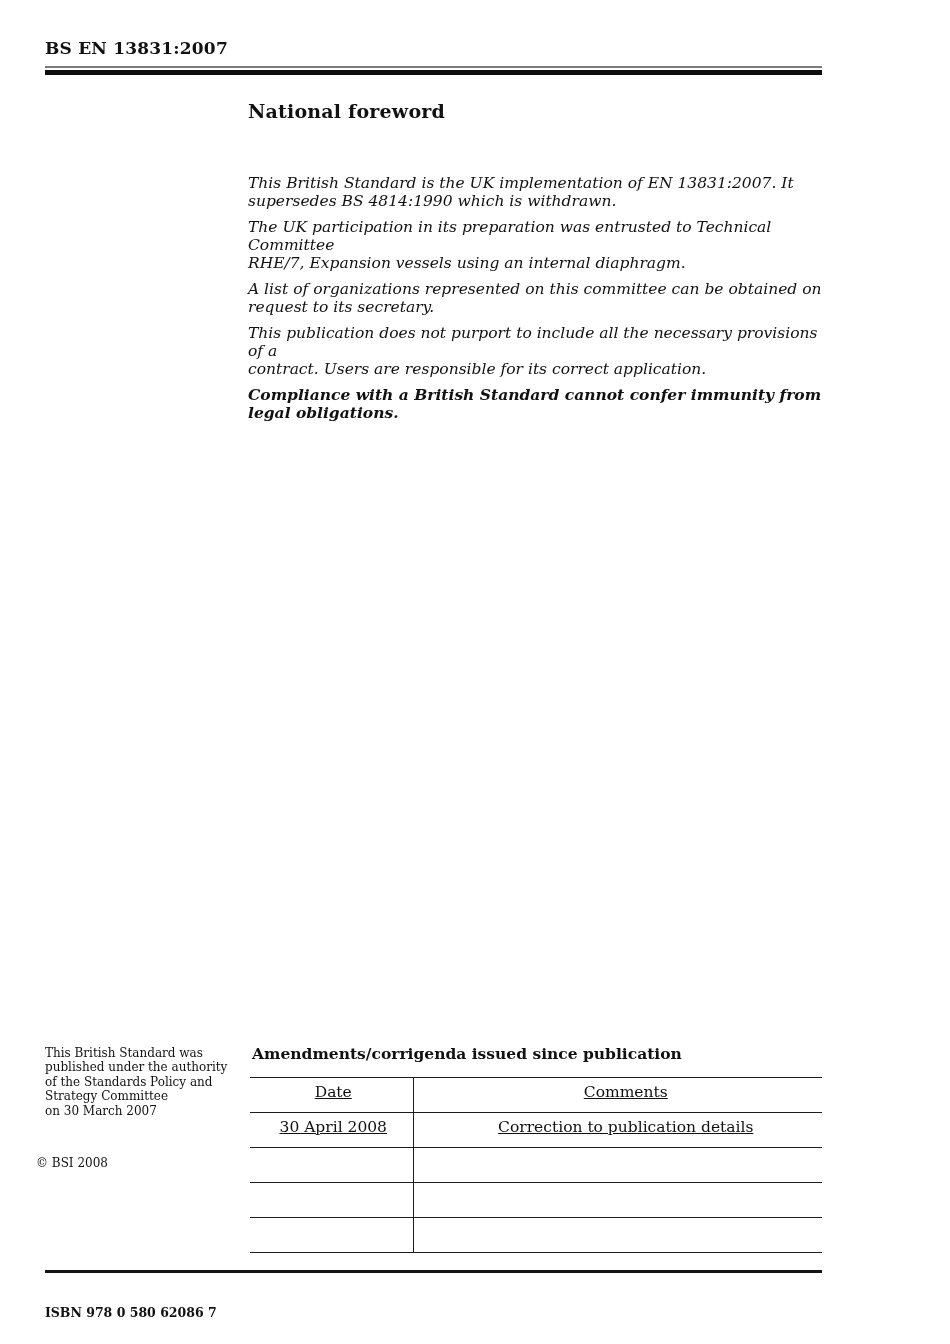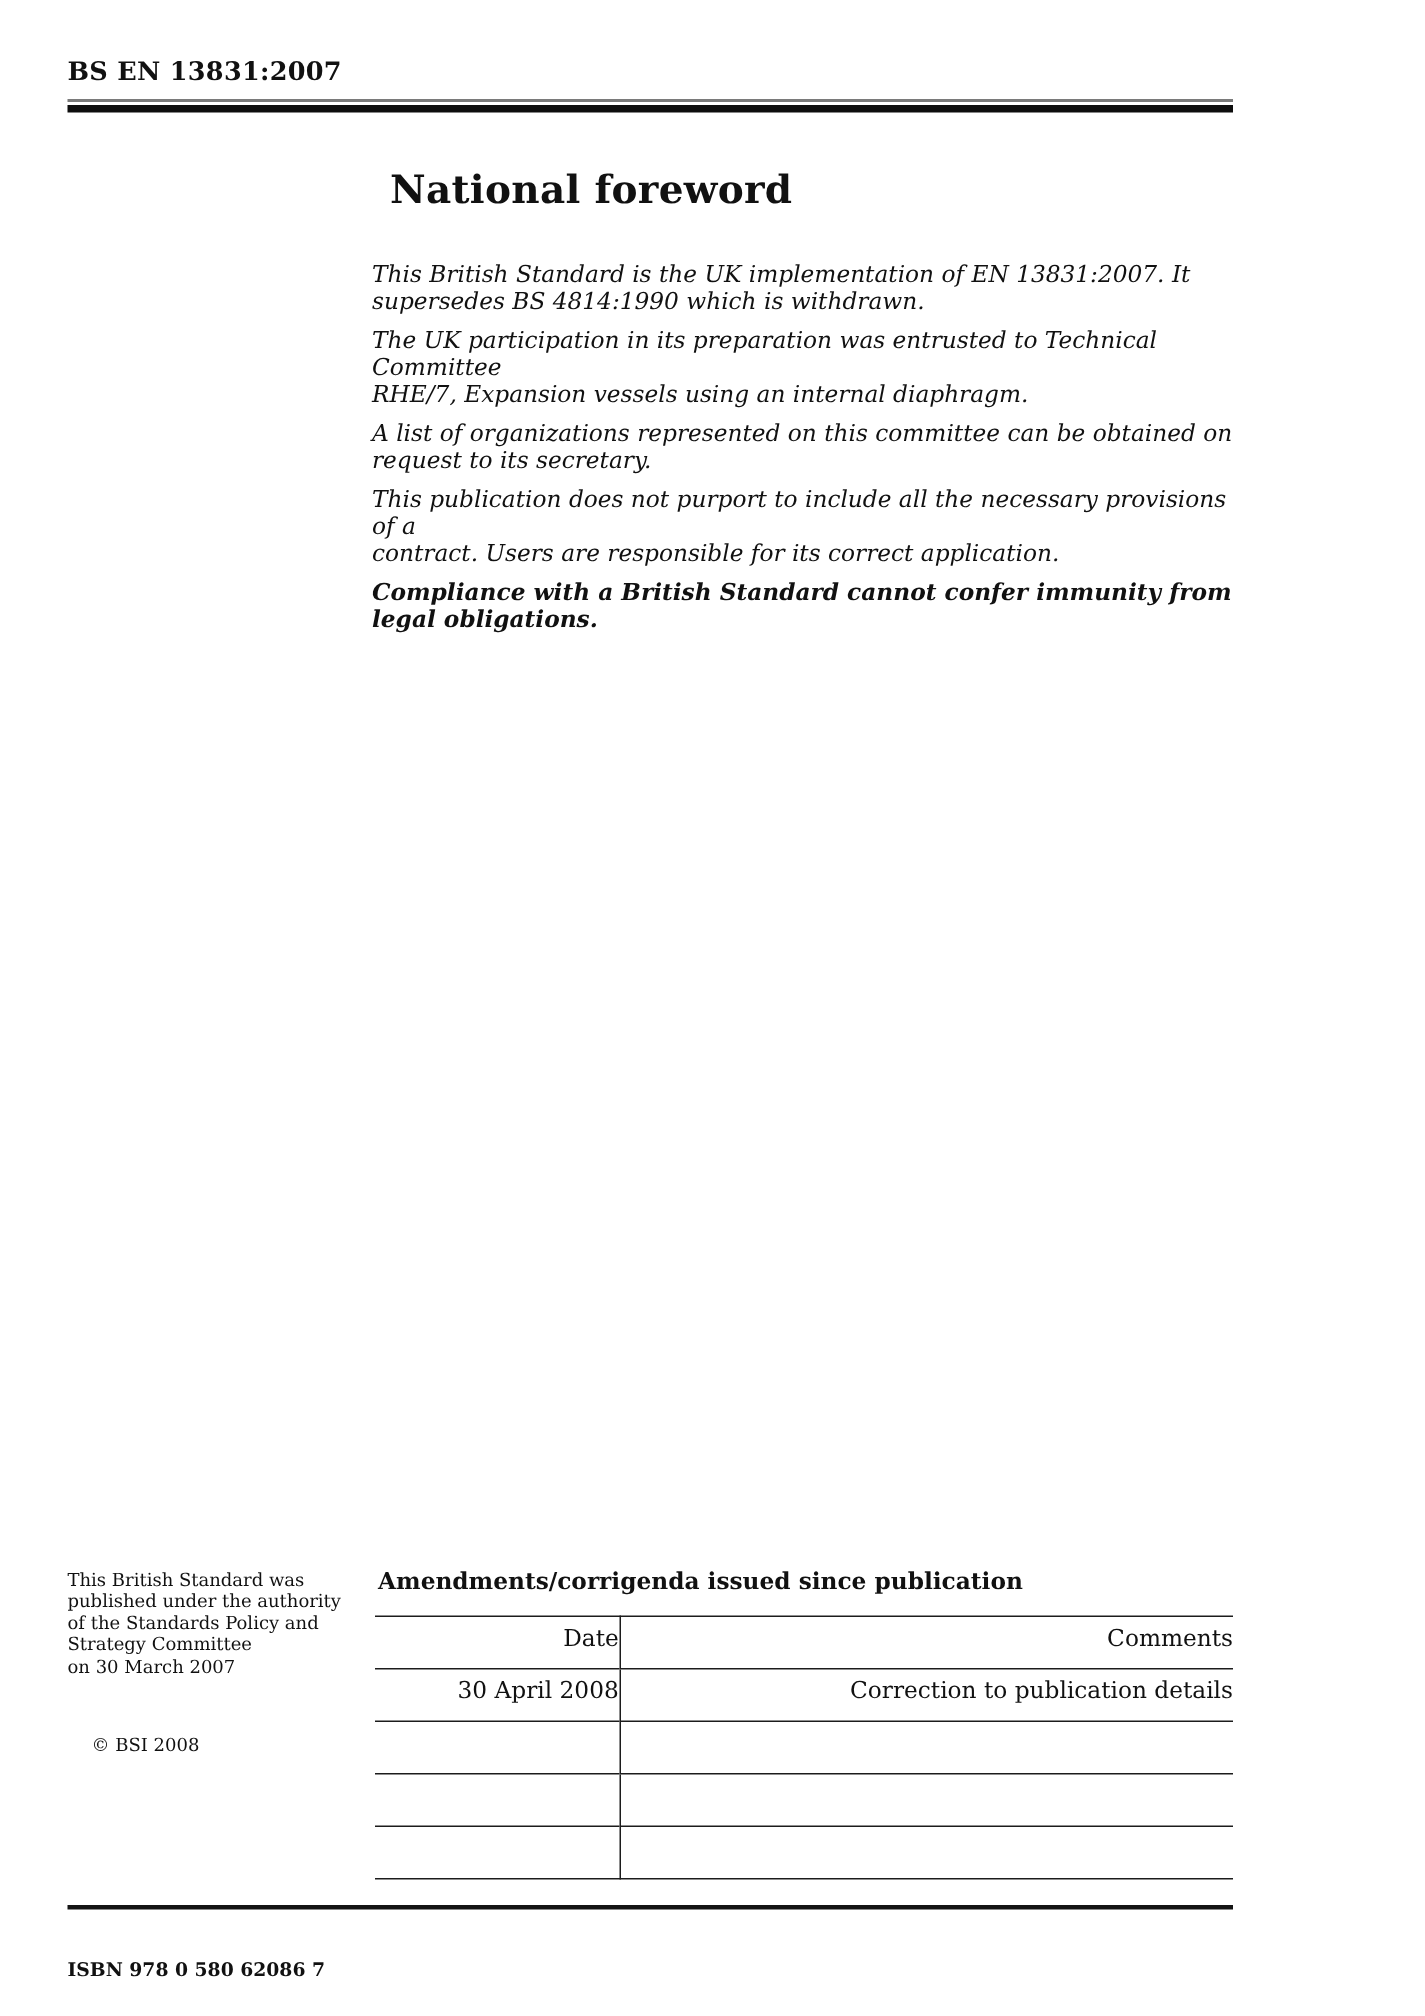--- a/index.html
+++ b/index.html
@@ -36,22 +36,22 @@
   }
   .rule-thick {
     top: 70px;
     height: 5px;
     background: #0d0d0d;
   }
   .page-title {
     position: absolute;
     left: 248px;
     top: 100px;
-    margin: 12px;
-    font-size: 26px;
+    margin: 0;
+    font-size: 19px;
     font-weight: bold;
     letter-spacing: 0.2px;
   }
   .body-text {
     position: absolute;
     left: 248px;
     top: 174px;
     width: 586px;
     font-style: italic;
   }
@@ -68,21 +68,21 @@
     position: absolute;
     left: 45px;
     top: 1046px;
     width: 195px;
     font-size: 12px;
     line-height: 14.4px;
     white-space: pre-line;
   }
   .copyright {
     position: absolute;
-    left: 61px;
+    left: 36px;
     top: 1156px;
     font-size: 12px;
   }
   .isbn {
     position: absolute;
     left: 45px;
     top: 1305px;
     font-size: 12.5px;
     font-weight: bold;
   }
@@ -102,24 +102,25 @@
     border-collapse: collapse;
     table-layout: fixed;
     font-size: 15.5px;
   }
   .amend-table col.c-date { width: 163px; }
   .amend-table col.c-comments { width: 409px; }
   .amend-table th, .amend-table td {
     height: 35px;
     padding: 5px 0 0 4px;
     vertical-align: top;
-    text-align: right;
+    text-align: center;
     font-weight: normal;
     border-top: 1.5px solid #1c1c1c;
     box-sizing: border-box;
+    text-decoration: underline;
   }
   .amend-table tr:last-child th, .amend-table tr:last-child td {
     border-bottom: 1.5px solid #1c1c1c;
   }
   .amend-table .cell-date {
     border-right: 1.5px solid #1c1c1c;
   }
   .amend-table .cell-comments {
     padding-left: 16px;
   }

